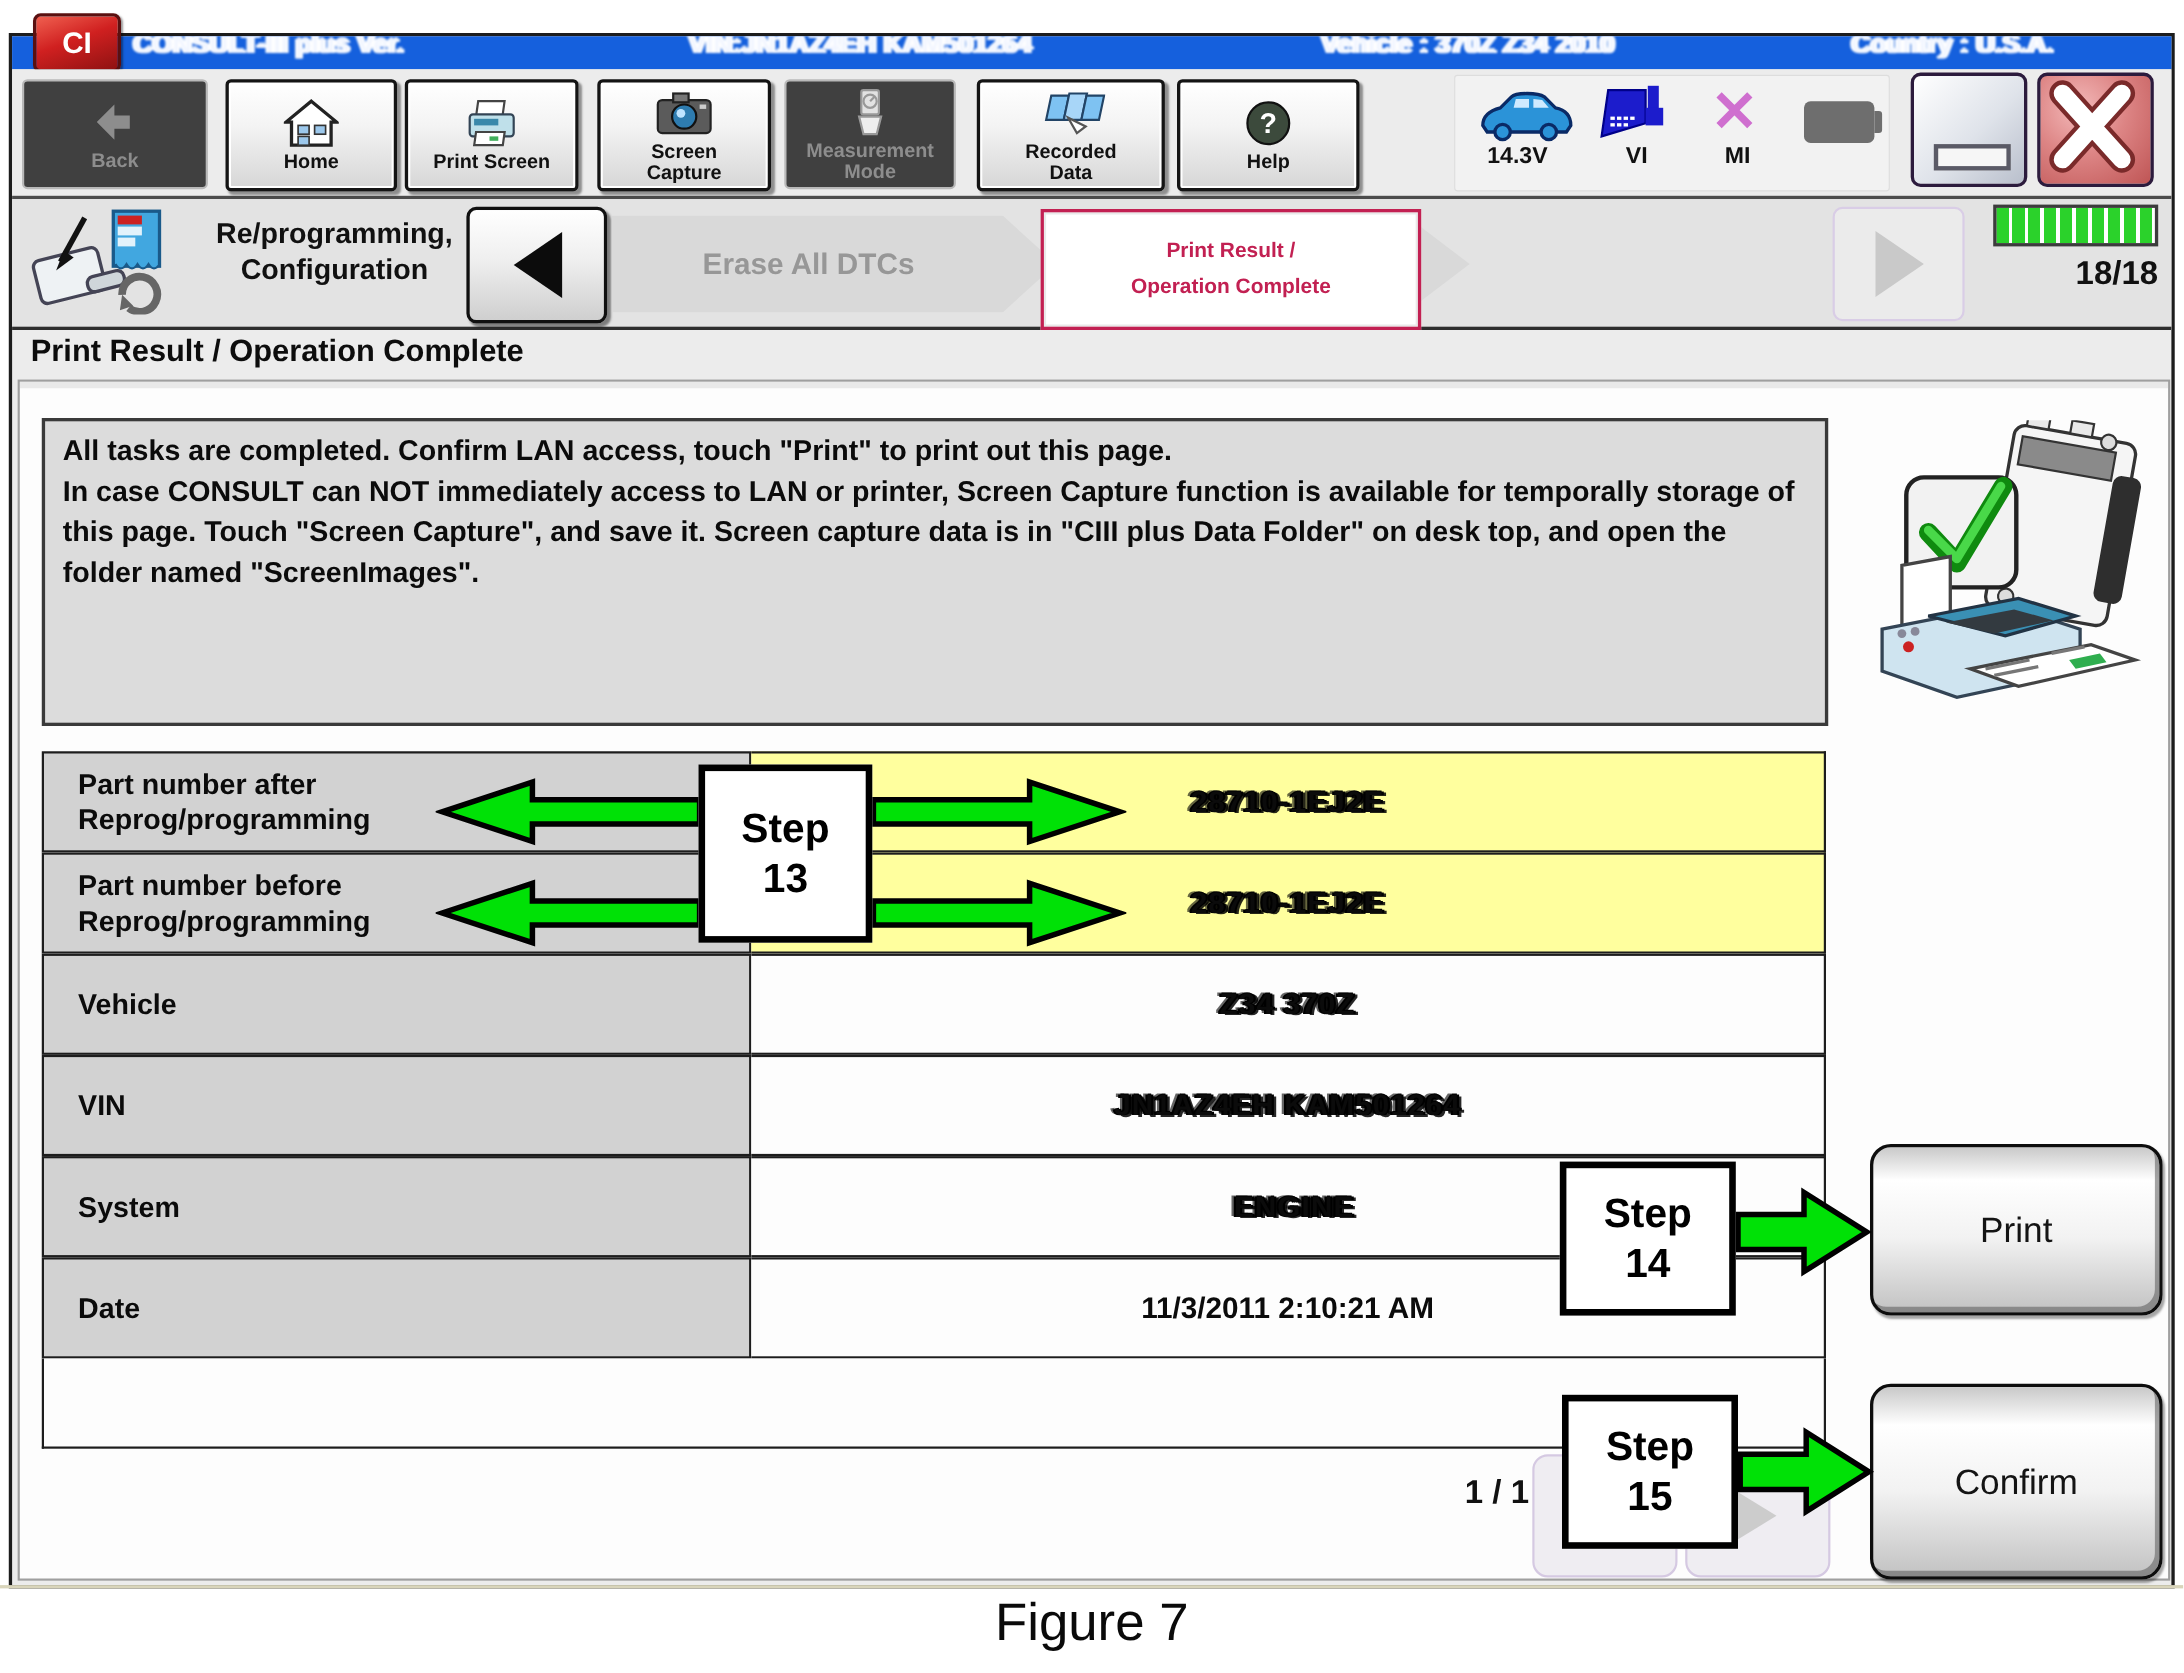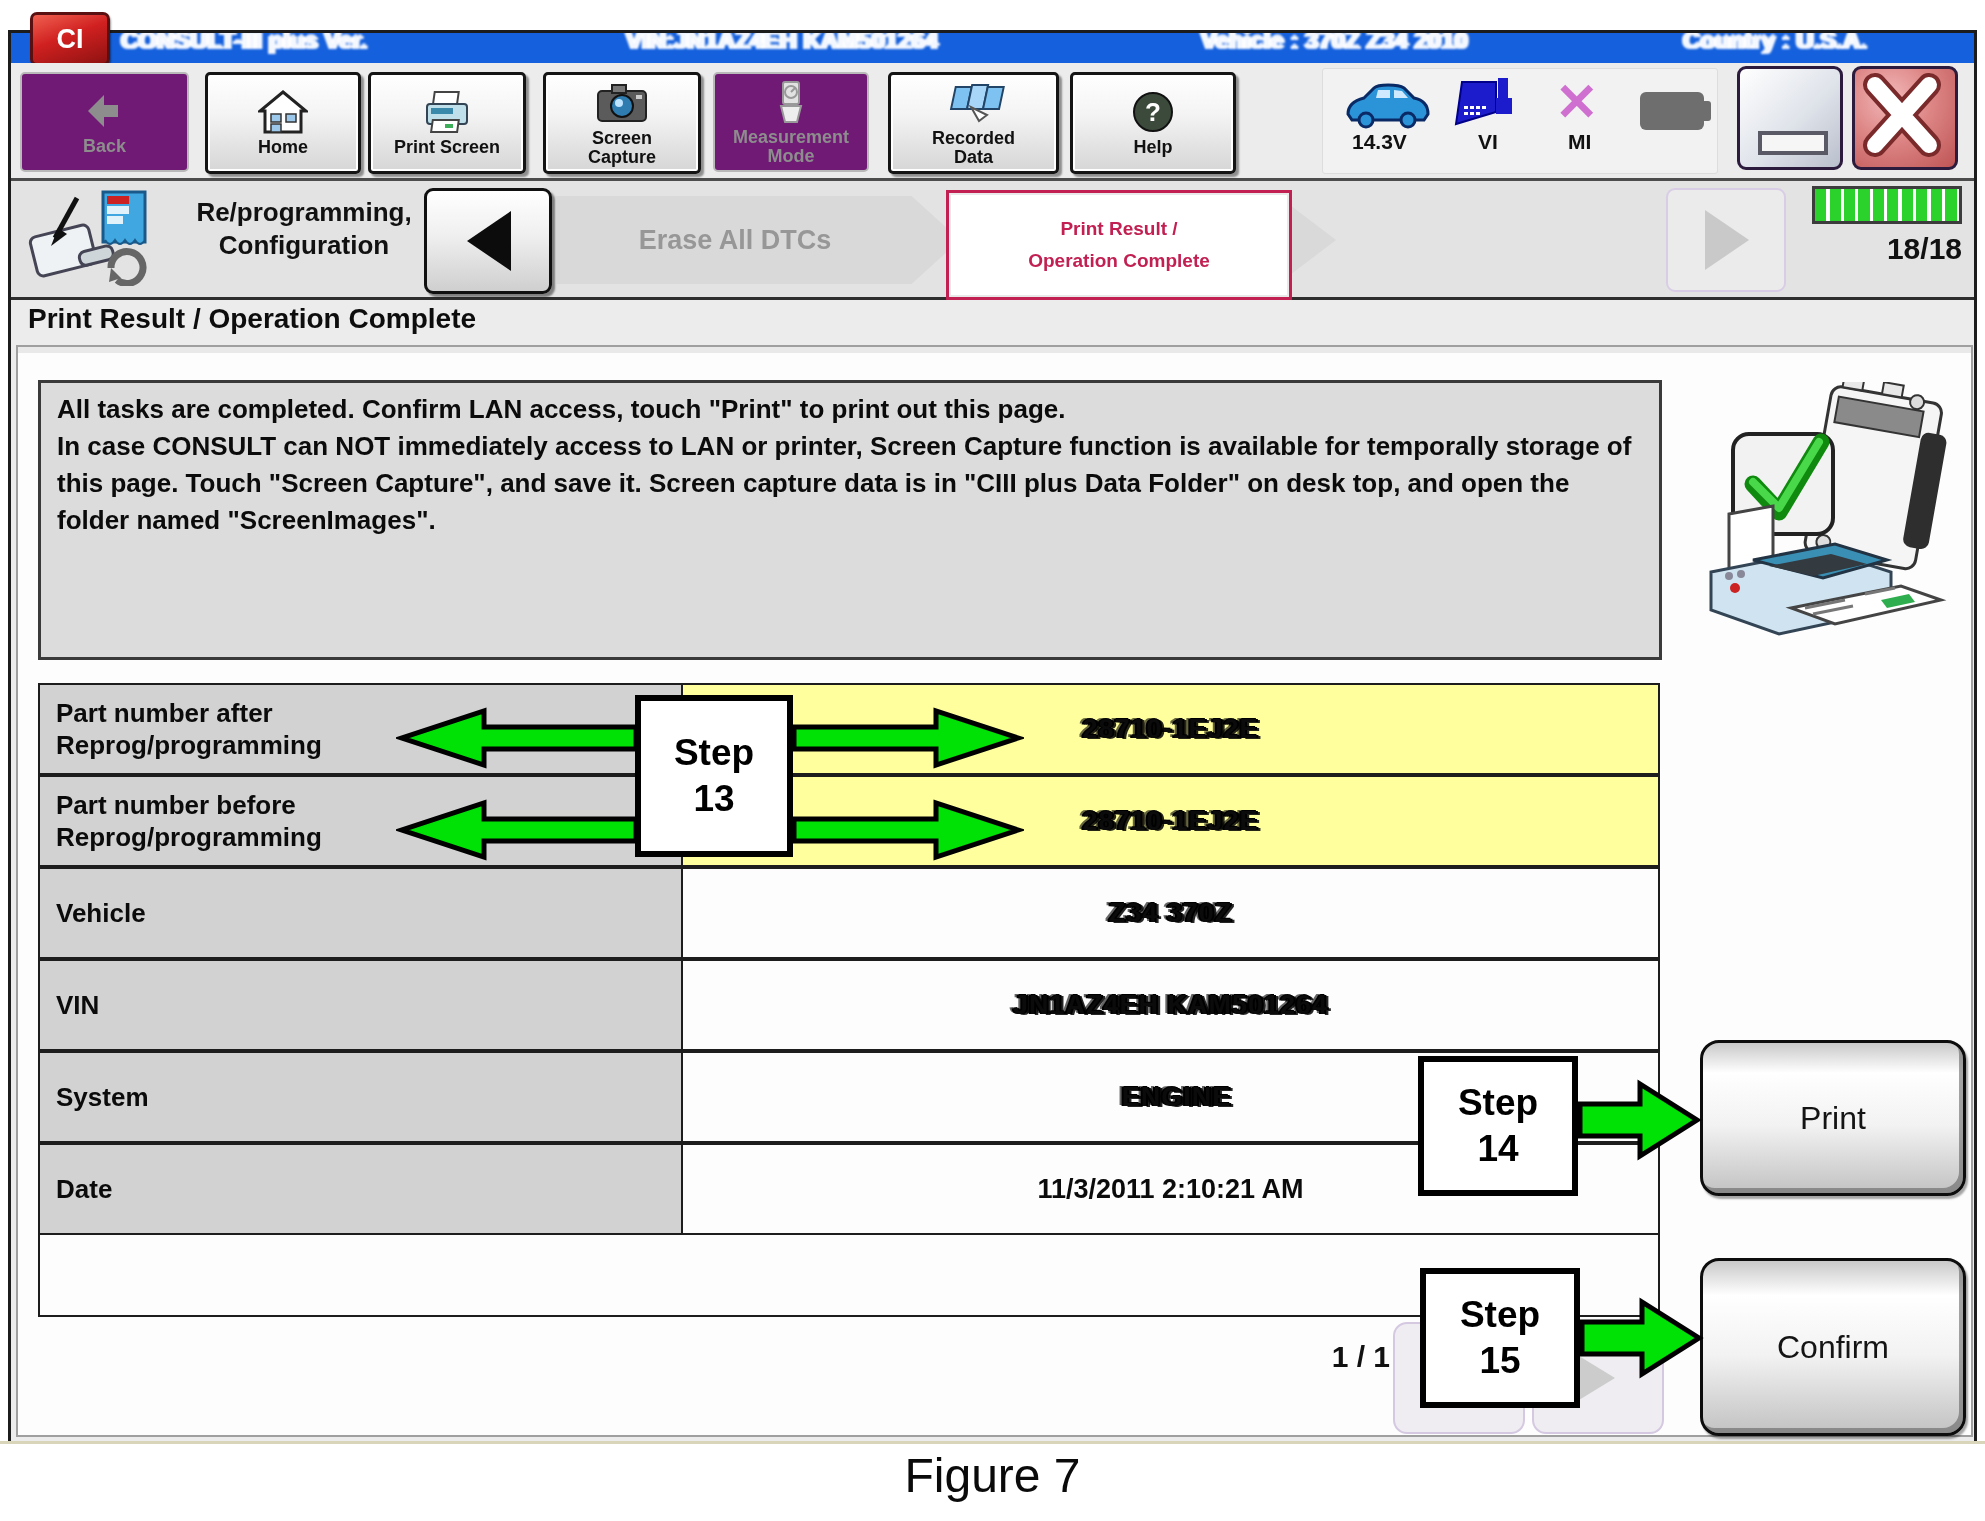--- a/index.html
+++ b/index.html
@@ -19,21 +19,21 @@
         color:#fff;font-weight:bold;font-size:27px;display:flex;align-items:center;justify-content:center;
         box-shadow:1px 2px 2px rgba(0,0,0,.4);}
 
   
   .toolbar{left:11px;top:63px;width:1963px;height:115px;background:#ececec;border-bottom:3px solid #4c4c4c;}
   .tb-btn{position:absolute;top:72px;height:96px;border:3px solid #141414;border-radius:5px;
           background:linear-gradient(180deg,#ffffff 0%,#f4f4f4 40%,#d6d6d6 100%);
           box-shadow:3px 3px 2px rgba(0,0,0,.4), inset 0 0 0 2px #ffffff;
           display:flex;flex-direction:column;align-items:center;justify-content:center;gap:3px;
           font-weight:bold;font-size:18px;line-height:19px;text-align:center;color:#111;}
-  .tb-btn.disabled{border:2px solid #b9b9b9;background:#701a75;box-shadow:none;color:#8d8d8d;}
+  .tb-btn.disabled{border:2px solid #b9b9b9;background:#404040;box-shadow:none;color:#8d8d8d;}
   .tb-ic{height:46px;display:flex;align-items:center;justify-content:center;}
   .status-panel{left:1322px;top:68px;width:394px;height:104px;background:#f2f2f2;border:1px solid #dddddd;border-radius:3px;}
   .status-lbl{position:absolute;top:130px;font-weight:bold;font-size:21px;color:#111;}
   .mi-x{font-size:52px;font-weight:bold;color:#cf6fcf;line-height:48px;}
   .battery{left:1640px;top:92px;width:64px;height:38px;background:#6e6e6e;border-radius:6px;}
   .battery:after{content:"";position:absolute;right:-7px;top:9px;width:7px;height:20px;background:#6e6e6e;border-radius:0 3px 3px 0;}
   .win-btn{position:absolute;top:66px;width:100px;height:98px;border:3px solid #2c1b3d;border-radius:9px;}
   .btn-min{left:1737px;background:linear-gradient(135deg,#ffffff 0%,#dfe3ea 55%,#b9bfcc 100%);}
   .btn-min .bar{position:absolute;left:18px;bottom:12px;width:62px;height:16px;background:#f6f6f6;border:4px solid #5a5a66;}
   .btn-close{left:1852px;background:radial-gradient(circle at 35% 30%,#f3b9b9 0%,#dd8585 45%,#bf5555 100%);}
@@ -61,21 +61,21 @@
 
   
   .heading{left:28px;top:303px;font-weight:bold;font-size:28px;color:#0d0d0d;}
   .panel{left:16px;top:345px;width:1953px;height:1088px;background:#fdfdfd;border:2px solid #9f9f9f;
          box-shadow:inset 0 6px 0 #e9e9e9;}
   .instr{left:38px;top:380px;width:1624px;height:280px;background:#dcdcdc;border:3px solid #3a3a3a;
          box-sizing:border-box;padding:8px 16px;font-weight:bold;font-size:26px;line-height:37px;color:#0b0b0b;}
 
   
   .trow-label{left:38px;width:645px;background:#d2d2d2;border:2px solid #1d1d1d;box-sizing:border-box;
-              display:flex;align-items:center;padding-left:16px;font-weight:bold;font-size:26px;line-height:32px;color:#0b0b0b;}
+              display:flex;align-items:center;padding-left:31px;font-weight:bold;font-size:26px;line-height:32px;color:#0b0b0b;}
   .trow-value{left:683px;width:977px;background:#fdfdfd;border:2px solid #1d1d1d;border-left:none;box-sizing:border-box;
               display:flex;align-items:center;justify-content:center;font-weight:bold;font-size:27px;color:#0b0b0b;}
   .yellow{background:#ffff9e;}
   .obscured{letter-spacing:1px;text-shadow:-2px 0 0 #000,2px 0 0 #000,0 -1px 0 #000,4px 1px 0 rgba(0,0,0,.85),-4px -1px 0 rgba(0,0,0,.6);
             filter:blur(0.6px);}
   .empty-row{left:38px;top:1235px;width:1622px;height:82px;background:#fdfdfd;border:2px solid #1d1d1d;border-top:none;box-sizing:border-box;}
 
   
   .page-txt{left:1280px;top:1340px;width:110px;text-align:right;font-weight:bold;font-size:30px;}
   .pg-btn{position:absolute;top:1322px;width:128px;height:108px;background:#efedf2;border:2px solid #d5c9e2;border-radius:14px;

